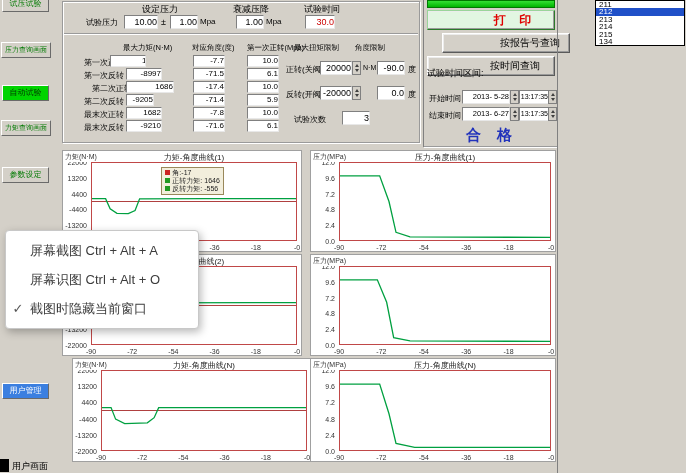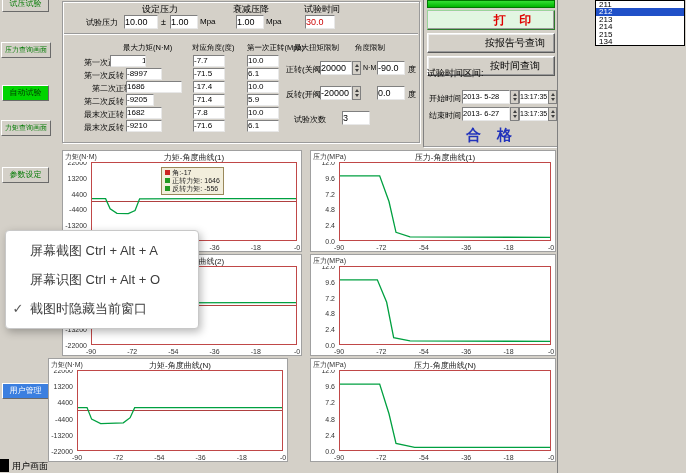--- a/index.html
+++ b/index.html
@@ -2,21 +2,21 @@
 <html><head>
 <meta charset="utf-8">
 <style>
   *{margin:0;padding:0;box-sizing:border-box;}
   html,body{width:686px;height:473px;}
   body{position:relative;overflow:hidden;background:#d4d0c8;font-family:"Liberation Sans",sans-serif;color:#000;}
   .lbl{position:absolute;font-size:9px;white-space:nowrap;color:#000;}
   .lbl8{font-size:8px;}
   .lbl7{font-size:7px;}
   .red{color:#cc0000;}
-  .field{position:absolute;background:#fff;border:1px solid;border-color:#808080 #e8e8e8 #e8e8e8 #808080;height:14px;font-size:9px;line-height:12px;text-align:left;white-space:nowrap;overflow:hidden;}
+  .field{position:absolute;background:#fff;border:1px solid;border-color:#808080 #e8e8e8 #e8e8e8 #808080;height:14px;font-size:9px;line-height:12px;text-align:right;white-space:nowrap;overflow:hidden;}
   .rfield{height:12px;font-size:8px;line-height:10px;}
   .sb-btn{position:absolute;left:2px;width:47px;height:16px;background:#d4d0c8;border:1px solid;border-color:#fff #6a6a6a #6a6a6a #fff;font-size:8px;color:#007a00;text-align:center;line-height:14px;white-space:nowrap;overflow:hidden;cursor:default;}
   .sb-sm{left:1px;width:50px;font-size:7px;}
   .sb-btn.active{background:#00d400;color:#003300;}
   .sb-btn.blue{background:#3b7fe0;color:#fff;}
   .btn3d{position:absolute;background:#d4d0c8;border:1px solid;border-color:#fff #5a5a5a #5a5a5a #fff;box-shadow:inset -1px -1px 0 #9a9a9a,inset 1px 1px 0 #ececec;text-align:center;font-size:10px;line-height:18px;color:#000;cursor:default;white-space:nowrap;padding-left:48px;}
   .print-btn{background:#e2f6e2;color:#e00000;font-weight:bold;font-size:12px;letter-spacing:5px;border-color:#9ad49a #2a7a2a #2a7a2a #9ad49a;}
   .green-bar{position:absolute;background:linear-gradient(#33e033,#00b400);border:1px solid #007700;}
   .groupbox{position:absolute;border:1px solid #9a9a9a;box-shadow:inset 1px 1px 0 #fff,1px 1px 0 #fff;}
   .vline{position:absolute;width:1px;background:#808080;}
@@ -110,21 +110,21 @@
   <div class="field" style="left:320px;top:86px;width:32px">-20000</div>
   <div class="spin" style="left:352px;top:86px"></div>
   <div class="field" style="left:377px;top:86px;width:28px">0.0</div>
   <span class="lbl lbl8" style="left:408px;top:89px">度</span>
 
   <span class="lbl lbl8" style="left:294px;top:114px">试验次数</span>
   <div class="field" style="left:342px;top:111px;width:28px">3</div>
 
   <div class="green-bar" style="left:427px;top:0;width:128px;height:8px"></div>
   <div class="btn3d print-btn" style="left:427px;top:10px;width:128px;height:20px">打 印</div>
-  <div class="btn3d" style="left:427px;top:33px;width:128px;height:20px">按报告号查询</div>
+  <div class="btn3d" style="left:442px;top:33px;width:128px;height:20px">按报告号查询</div>
   <div class="btn3d" style="left:427px;top:56px;width:128px;height:20px">按时间查询</div>
   <span class="lbl" style="left:427px;top:67px">试验时间区间:</span>
 
   <span class="lbl lbl8" style="left:429px;top:93px">开始时间</span>
   <div class="field" style="left:462px;top:90px;width:48px;font-size:7.5px">2013- 5-28</div>
   <div class="spin" style="left:510px;top:90px"></div>
   <div class="field" style="left:519px;top:90px;width:30px;font-size:7px">13:17:35</div>
   <div class="spin" style="left:548px;top:90px"></div>
 
   <span class="lbl lbl8" style="left:429px;top:110px">结束时间</span>
@@ -256,21 +256,21 @@
         <div class="ch-xtick" style="left: 60%;">-36</div>
         <div class="ch-xtick" style="left: 80%;">-18</div>
         <div class="ch-xtick" style="left: 100%;">-0</div>
       </div>
       <div class="ch-plot">
         <svg viewBox="0 0 100 100" preserveAspectRatio="none" style="width: 100%; height: 100%; display: block;">
           <polyline points="0.00,16.67 17.78,16.67 22.22,45.83 25.56,91.67 33.33,95.83 100.00,96.67" fill="none" stroke="#00a040" stroke-width="1.3" vector-effect="non-scaling-stroke"></polyline>
         </svg>
       </div>
     </div>
-  <div class="chart-cell" style="left:48px;top:358px;width:240px;height:104px">
+  <div class="chart-cell" style="left:72px;top:358px;width:240px;height:104px">
       <div class="ch-title">力矩-角度曲线(N)</div>
       <div class="ch-ylabel">力矩(N·M)</div>
       <div class="ch-yticks">
         <div class="ch-ytick" style="top: 0%;">22000</div>
         <div class="ch-ytick" style="top: 20%;">13200</div>
         <div class="ch-ytick" style="top: 40%;">4400</div>
         <div class="ch-ytick" style="top: 60%;">-4400</div>
         <div class="ch-ytick" style="top: 80%;">-13200</div>
         <div class="ch-ytick" style="top: 100%;">-22000</div>
       </div>
@@ -317,21 +317,21 @@
 
 <div class="lbl lbl8 rowlbl" style="left: 78px; top: 57px;">第一次正转</div>
     <div class="field rfield" style="left: 110px; top: 55px; width: 36px; padding-left: 31px;">1677</div>
     <div class="field rfield" style="left: 193px; top: 55px; width: 32px;">-7.7</div>
     <div class="field rfield" style="left: 247px; top: 55px; width: 32px;">10.0</div>
     <div class="lbl lbl8 rowlbl" style="left: 78px; top: 70px;">第一次反转</div>
     <div class="field rfield" style="left: 126px; top: 68px; width: 36px;">-8997</div>
     <div class="field rfield" style="left: 193px; top: 68px; width: 32px;">-71.5</div>
     <div class="field rfield" style="left: 247px; top: 68px; width: 32px;">6.1</div>
     <div class="lbl lbl8 rowlbl" style="left: 86px; top: 83px;">第二次正转</div>
-    <div class="field rfield" style="left: 126px; top: 81px; width: 56px;">1686</div>
+    <div class="field rfield" style="left: 126px; top: 81px; width: 48px;">1686</div>
     <div class="field rfield" style="left: 193px; top: 81px; width: 32px;">-17.4</div>
     <div class="field rfield" style="left: 247px; top: 81px; width: 32px;">10.0</div>
     <div class="lbl lbl8 rowlbl" style="left: 78px; top: 96px;">第二次反转</div>
     <div class="field rfield" style="left: 126px; top: 94px; width: 28px;">-9205</div>
     <div class="field rfield" style="left: 193px; top: 94px; width: 32px;">-71.4</div>
     <div class="field rfield" style="left: 247px; top: 94px; width: 32px;">5.9</div>
     <div class="lbl lbl8 rowlbl" style="left: 78px; top: 109px;">最末次正转</div>
     <div class="field rfield" style="left: 126px; top: 107px; width: 36px;">1682</div>
     <div class="field rfield" style="left: 193px; top: 107px; width: 32px;">-7.8</div>
     <div class="field rfield" style="left: 247px; top: 107px; width: 32px;">10.0</div>

